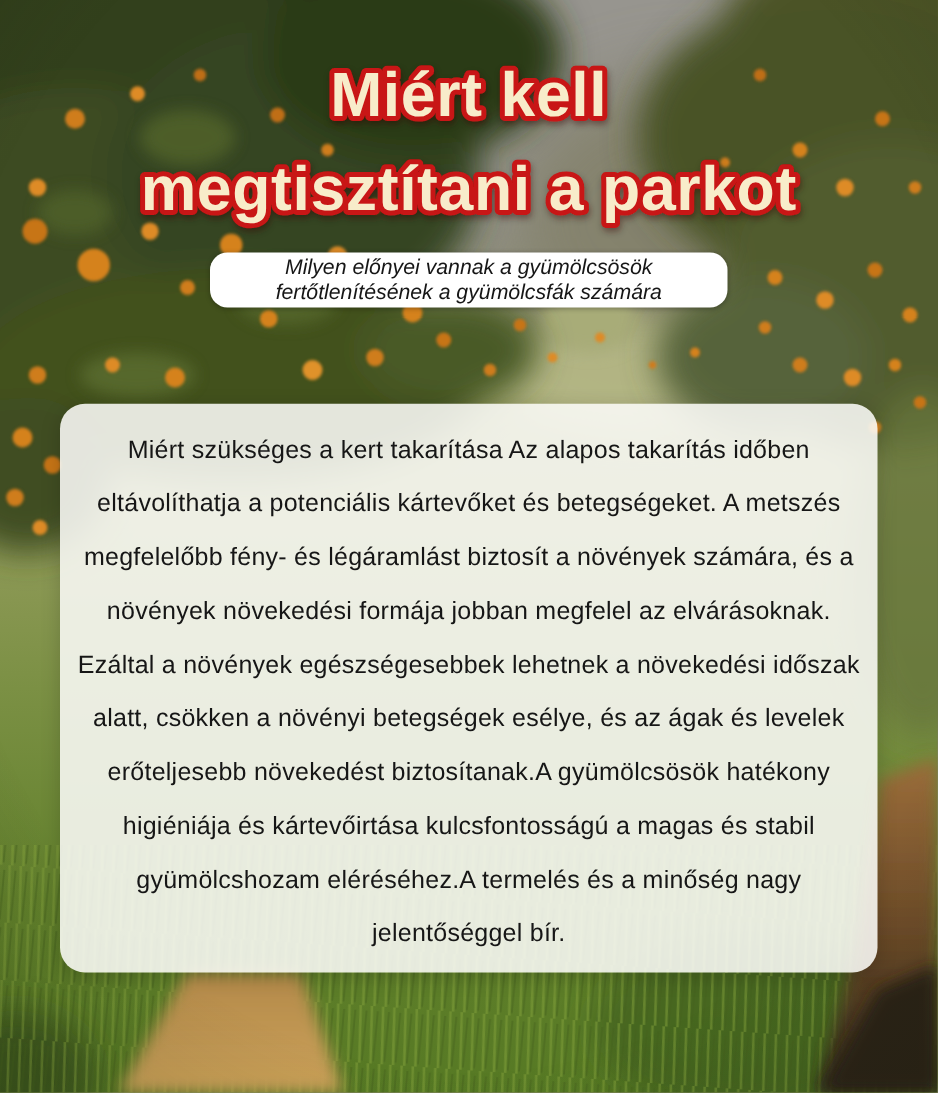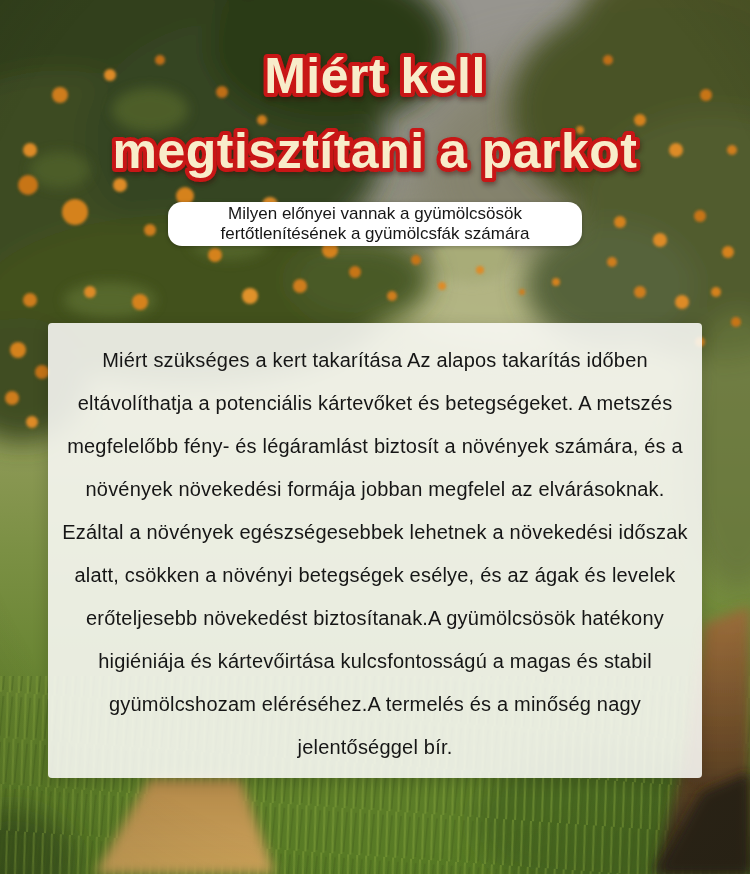--- a/index.html
+++ b/index.html
@@ -18,31 +18,32 @@
     stroke-width:8px;stroke-linejoin:round;paint-order:stroke;
     letter-spacing:0.5px;
   }
 
   
   .subtitle{
     position:absolute;left:168px;top:202px;width:414px;height:44px;
     background:var(--subtitle-bg,#ffffff);border-radius:14px;
     display:flex;align-items:flex-start;justify-content:center;
     box-shadow:0 1px 4px rgba(0,0,0,0.28);
+    font-style:italic;
   }
   .subtitle p{
     margin:0;padding:2px 12px;text-align:center;
     font-size:17px;line-height:20px;color:var(--text-color,#161616);
   }
 
   
   .card{
     position:absolute;left:48px;top:323px;width:654px;height:455px;
     background:rgba(250,250,247,0.88);
-    border-radius:4px;
+    border-radius:20px;
     box-shadow:0 4px 16px rgba(0,0,0,0.18);
     display:flex;align-items:flex-start;justify-content:center;
   }
   .card p{
     margin:0;padding:16px 14px;text-align:center;
     font-size:20px;line-height:43px;letter-spacing:0.2px;
     color:var(--text-color,#161616);
   }
 </style>
 </head>

